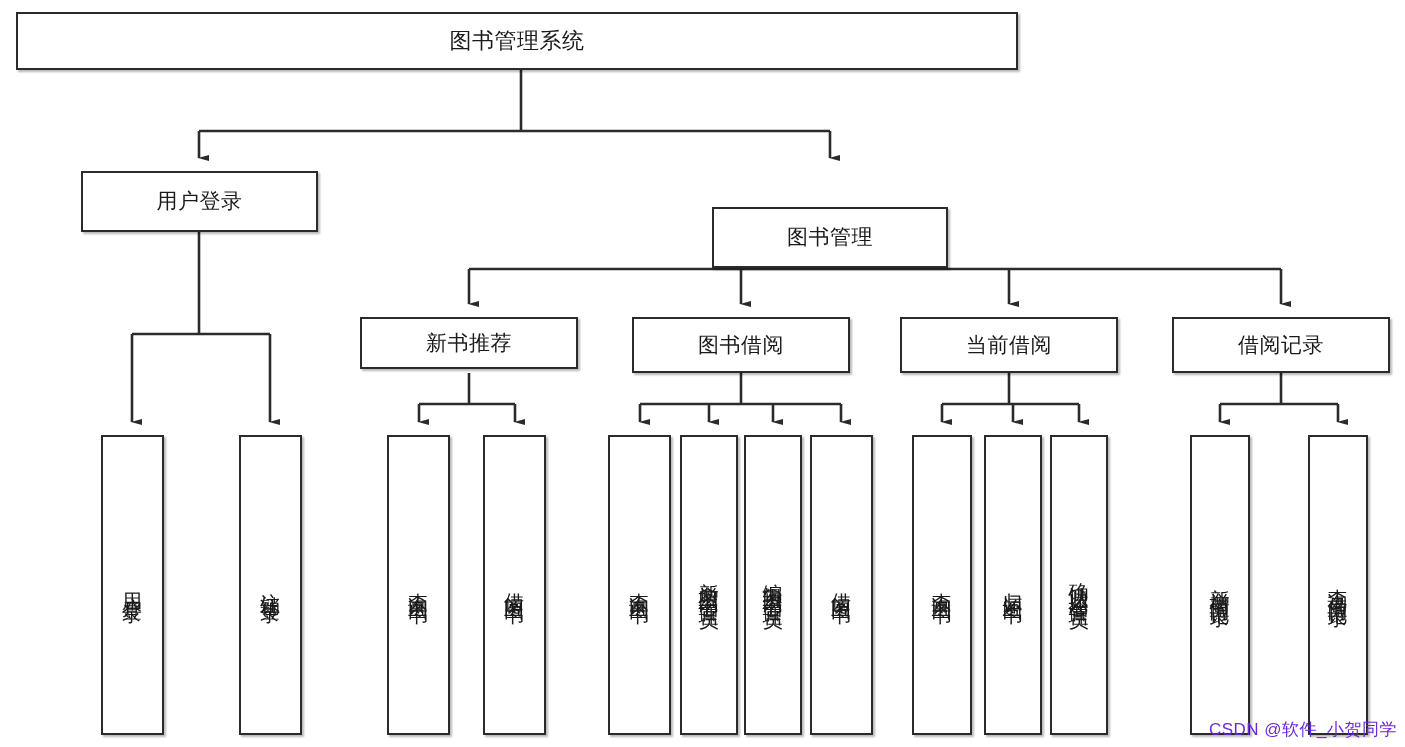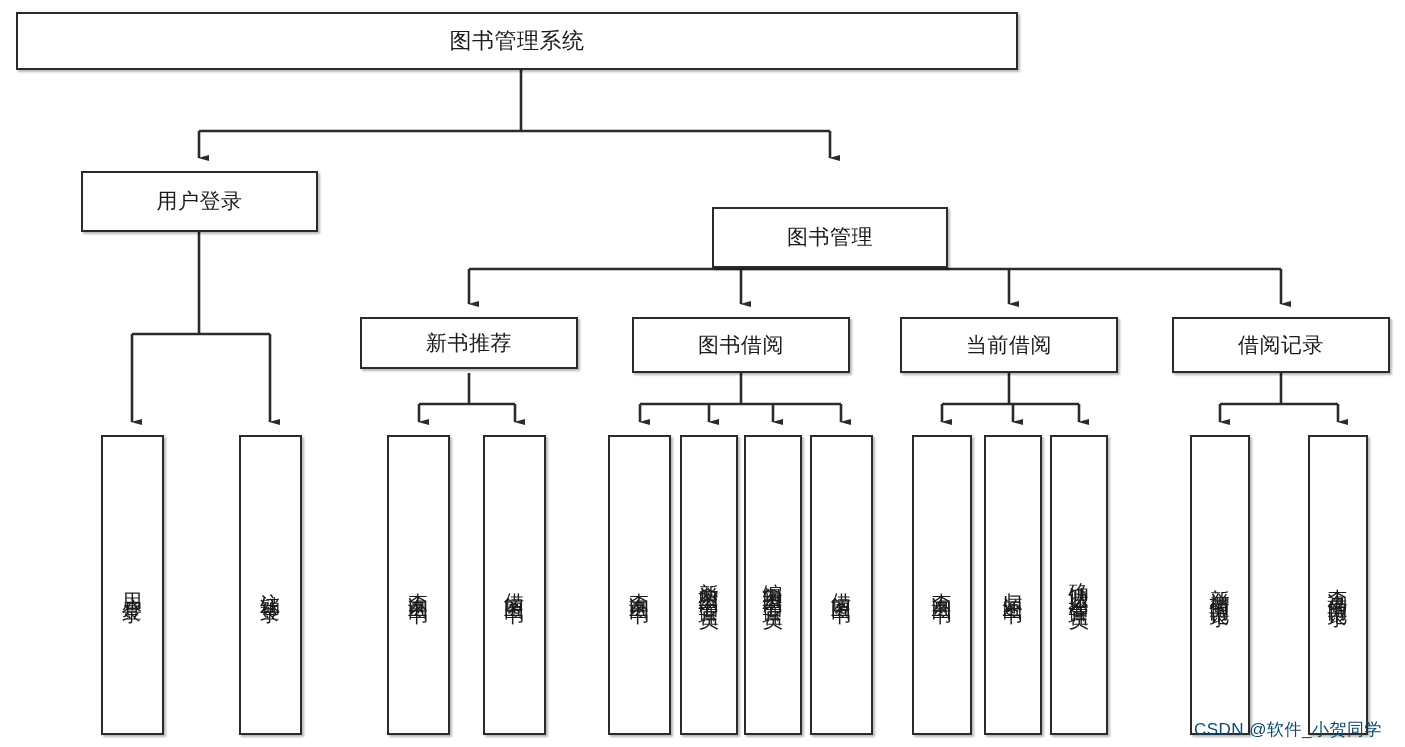--- a/index.html
+++ b/index.html
@@ -42,24 +42,24 @@
     writing-mode:vertical-rl;
     text-orientation:upright;
     font-size:20px;
     letter-spacing:4px;
     line-height:1;
     white-space:normal;
   }
   .node.root .lbl{font-size:22px;}
   .watermark{
     position:absolute;
-    right:23px;
+    right:8px;
     bottom:6px;
     font-size:17px;
-    color:#0c4a6e;
+    color:#6d28d9;
     letter-spacing:0.5px;
     z-index:5;
     white-space:nowrap;
     margin-top:43px;
   }
 </style>
 </head>
 <body>
 
 <div id="stage">

